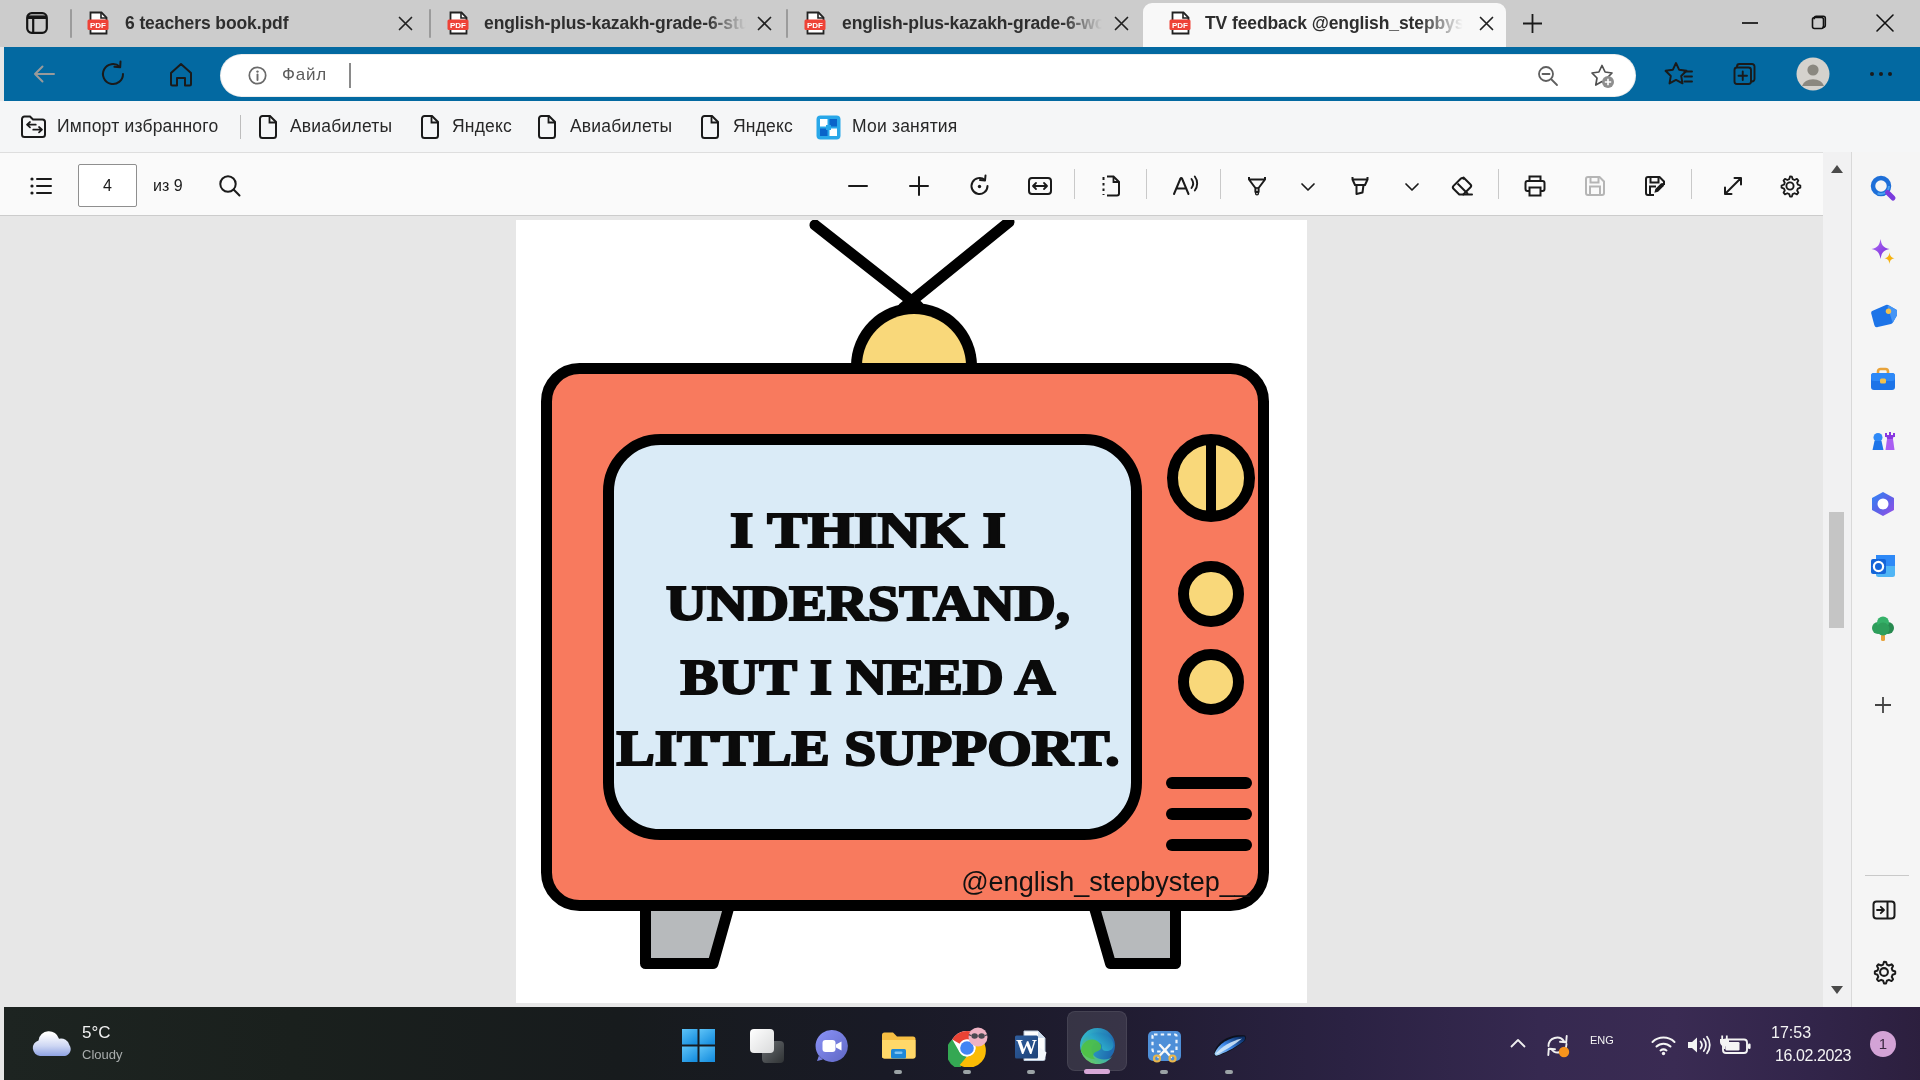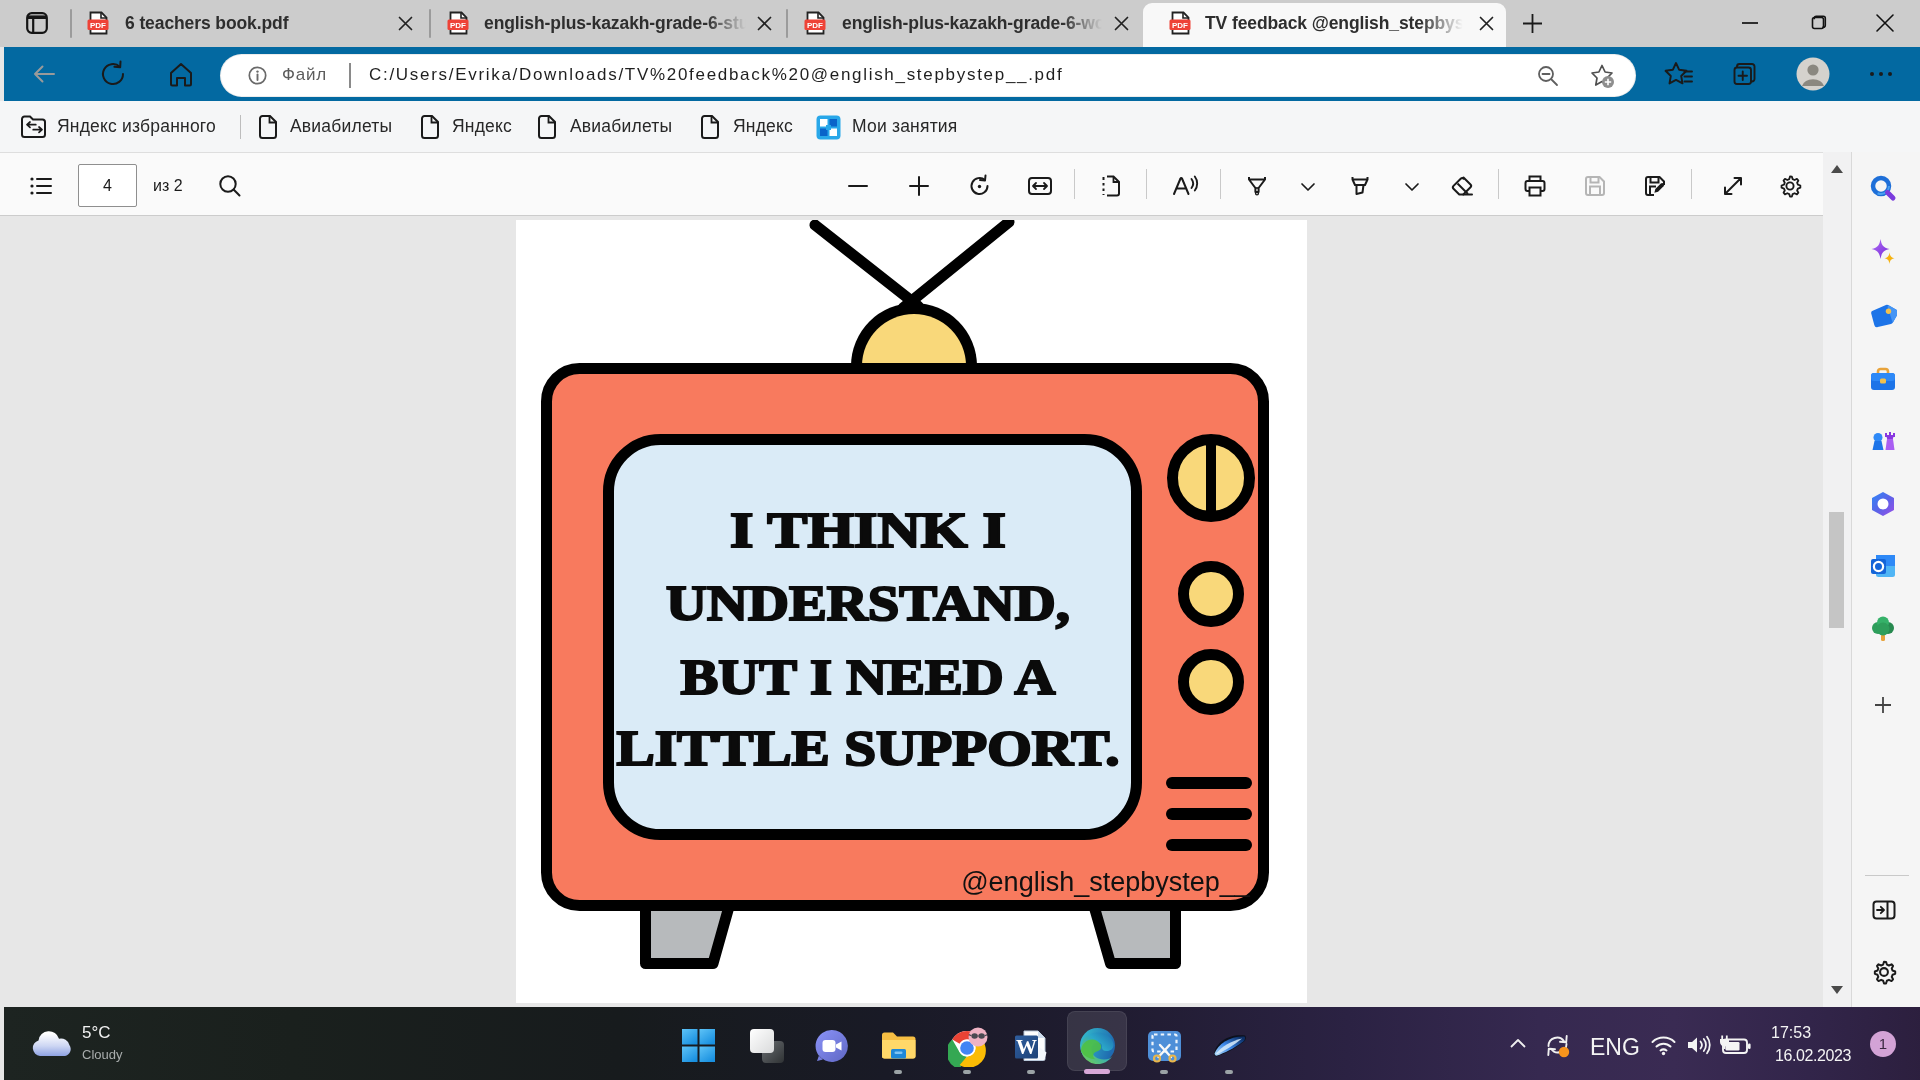--- a/index.html
+++ b/index.html
@@ -131,21 +131,20 @@
     <path d="M4 13 L14 4 L24 13 V24 a1.5 1.5 0 0 1 -1.5 1.5 H18 v-7.5 h-8 v7.5 H5.5 A1.5 1.5 0 0 1 4 24 Z" fill="none" stroke="#1a1a1a" stroke-width="2" stroke-linejoin="round"></path>
   </svg>
   <div class="abs" id="urlpill">
     <svg class="abs" style="left:27px;top:11px" width="19" height="19" viewBox="0 0 19 19">
       <circle cx="9.5" cy="9.5" r="8.2" fill="none" stroke="#6a6a6a" stroke-width="1.7"></circle>
       <path d="M9.5 8.5 V14" stroke="#6a6a6a" stroke-width="1.9" stroke-linecap="round"></path>
       <circle cx="9.5" cy="5.6" r="1.2" fill="#6a6a6a"></circle>
     </svg>
     <div class="abs urltext" style="left:61px;top:10px;color:#5c5c5c;letter-spacing:0.8px">Файл</div>
     <div class="abs" style="left:128px;top:8px;width:2px;height:25px;background:#8a8a8a"></div>
-    <div class="abs urltext" style="left:148px;top:10px;letter-spacing:1.7px">C:/Users/Evrika/Downloads/TV%20feedback%20@english_stepbystep__.pdf</div>
 
     <svg class="abs" style="left:1315px;top:9px" width="24" height="24" viewBox="0 0 24 24">
       <circle cx="10" cy="10" r="7" fill="none" stroke="#5f5f5f" stroke-width="1.8"></circle>
       <path d="M15.5 15.5 L21 21" stroke="#5f5f5f" stroke-width="1.8" stroke-linecap="round"></path>
       <path d="M6.5 10 H13.5" stroke="#5f5f5f" stroke-width="1.8" stroke-linecap="round"></path>
     </svg>
 
     <svg class="abs" style="left:1368px;top:8px" width="26" height="26" viewBox="0 0 26 26">
       <path d="M13 2.5 L16.1 9 L23 10 L18 15 L19.2 22 L13 18.6 L6.8 22 L8 15 L3 10 L9.9 9 Z" fill="none" stroke="#4f4f4f" stroke-width="1.7" stroke-linejoin="round"></path>
       <circle cx="19" cy="19" r="6" fill="#8e8e8e"></circle>
@@ -175,21 +174,21 @@
       <circle cx="15" cy="8" r="2" fill="#1a1a1a"></circle>
       <circle cx="24" cy="8" r="2" fill="#1a1a1a"></circle>
   </svg>
 </div>
 <div class="abs" id="favbar">
 
   <svg class="abs" style="left:20px;top:13px" width="29" height="26" viewBox="0 0 29 26">
     <path d="M2 5 a2.5 2.5 0 0 1 2.5 -2.5 h5.5 l3 3 h9.5 a2.5 2.5 0 0 1 2.5 2.5 v12.5 a2.5 2.5 0 0 1 -2.5 2.5 h-18 a2.5 2.5 0 0 1 -2.5 -2.5 z" fill="none" stroke="#1a1a1a" stroke-width="2"></path>
     <path d="M8.5 11.5 l-3 2.7 3 2.7 M5.8 14.2 h8.5 M17.5 16.5 l3 2.7 -3 2.7 M20.2 19.2 h-8.5" fill="none" stroke="#1a1a1a" stroke-width="1.7" stroke-linecap="round" stroke-linejoin="round" transform="translate(1.5,-3.5)"></path>
   </svg>
-  <div class="abs favtext" style="left:57px;top:15px">Яндекс избранного</div>
+  <div class="abs favtext" style="left:57px;top:15px">Импорт избранного</div>
   <div class="abs" style="left:240px;top:14px;width:1px;height:24px;background:#bdbdbd"></div>
   <svg class="abs" style="left:258px;top:14px" width="20" height="24" viewBox="0 0 20 24">
     <path d="M2 3.5 A2.5 2.5 0 0 1 4.5 1 H12 L18 7 V20.5 A2.5 2.5 0 0 1 15.5 23 H4.5 A2.5 2.5 0 0 1 2 20.5 Z" fill="none" stroke="#1a1a1a" stroke-width="2"></path>
     <path d="M11.5 1.5 V7.5 H17.5" fill="none" stroke="#1a1a1a" stroke-width="1.8"></path>
   </svg>
   <div class="abs favtext" style="left:290px;top:15px">Авиабилеты</div>
   <svg class="abs" style="left:420px;top:14px" width="20" height="24" viewBox="0 0 20 24">
     <path d="M2 3.5 A2.5 2.5 0 0 1 4.5 1 H12 L18 7 V20.5 A2.5 2.5 0 0 1 15.5 23 H4.5 A2.5 2.5 0 0 1 2 20.5 Z" fill="none" stroke="#1a1a1a" stroke-width="2"></path>
     <path d="M11.5 1.5 V7.5 H17.5" fill="none" stroke="#1a1a1a" stroke-width="1.8"></path>
   </svg>
@@ -217,21 +216,21 @@
 </div>
 <div class="abs" id="pdfbar">
 
   <svg class="abs" style="left:29px;top:21px" width="24" height="24" viewBox="0 0 24 24">
     <circle cx="3" cy="5" r="1.6" fill="#1a1a1a"></circle>
       <circle cx="3" cy="12" r="1.6" fill="#1a1a1a"></circle>
       <circle cx="3" cy="19" r="1.6" fill="#1a1a1a"></circle>
     <path d="M8 5 H22 M8 12 H22 M8 19 H22" stroke="#1a1a1a" stroke-width="2" stroke-linecap="round"></path>
   </svg>
   <div class="abs" style="left:78px;top:11px;width:59px;height:43px;background:#fff;border:1px solid #8f8f8f;border-radius:2px;text-align:center;line-height:41px;font-size:16px;color:#1a1a1a">4</div>
-  <div class="abs" style="left:153px;top:24px;font-size:16px;color:#1a1a1a">из 2</div>
+  <div class="abs" style="left:153px;top:24px;font-size:16px;color:#1a1a1a">из 9</div>
   <svg class="abs" style="left:218px;top:21px" width="24" height="24" viewBox="0 0 24 24">
     <circle cx="10" cy="10" r="7.7" fill="none" stroke="#1a1a1a" stroke-width="2"></circle>
     <path d="M15.8 15.8 L21.5 21.5" stroke="#1a1a1a" stroke-width="2" stroke-linecap="round"></path>
   </svg>
 
   <svg class="abs" style="left:846px;top:21px" width="24" height="24" viewBox="0 0 24 24">
     <path d="M3 12 H21" stroke="#1a1a1a" stroke-width="2" stroke-linecap="round"></path>
   </svg>
 
   <svg class="abs" style="left:907px;top:21px" width="24" height="24" viewBox="0 0 24 24">
@@ -578,21 +577,21 @@
 
   <svg class="abs" style="left:1504px;top:29px" width="20" height="16" viewBox="0 0 20 16">
     <path d="M3 11 L10 4 L17 11" fill="none" stroke="#eee" stroke-width="1.8" stroke-linejoin="round"></path>
   </svg>
   <svg class="abs" style="left:1540px;top:27px" width="28" height="25" viewBox="0 0 28 25">
     <path d="M4.5 12 a8.5 8.5 0 0 1 15.5 -4.7 M22.5 10 a8.5 8.5 0 0 1 -15.5 4.7" fill="none" stroke="#f0f0f0" stroke-width="1.9" stroke-linecap="round"></path>
     <path d="M22.7 2 L22.2 8.3 L16 7.8" fill="none" stroke="#f0f0f0" stroke-width="1.9" stroke-linejoin="round" stroke-linecap="round"></path>
     <path d="M4.3 21 L4.8 14.7 L11 15.2" fill="none" stroke="#f0f0f0" stroke-width="1.9" stroke-linejoin="round" stroke-linecap="round"></path>
     <circle cx="20" cy="18" r="5.2" fill="#f7941d"></circle>
   </svg>
-  <div class="abs" style="left:1586px;top:27px;font-size:23px;color:#f4f4f4">ENG</div>
+  <div class="abs" style="left:1586px;top:27px;font-size:11px;color:#f4f4f4">ENG</div>
   <svg class="abs" style="left:1646px;top:28px" width="27" height="21" viewBox="0 0 27 21">
     <path d="M2.5 7 a16 16 0 0 1 22 0" fill="none" stroke="#f4f4f4" stroke-width="2" stroke-linecap="round"></path>
     <path d="M6.5 11.5 a10 10 0 0 1 14 0" fill="none" stroke="#f4f4f4" stroke-width="2" stroke-linecap="round"></path>
     <path d="M10.5 15.5 a5 5 0 0 1 6 0" fill="none" stroke="#f4f4f4" stroke-width="2" stroke-linecap="round"></path>
     <circle cx="13.5" cy="18.5" r="1.7" fill="#f4f4f4"></circle>
   </svg>
   <svg class="abs" style="left:1681px;top:27px" width="27" height="22" viewBox="0 0 27 22">
     <path d="M3 8 H7 L12 3.5 V18.5 L7 14 H3 Z" fill="#f4f4f4"></path>
     <path d="M15.5 7.5 a5.5 5.5 0 0 1 0 7 M18.8 5 a9.5 9.5 0 0 1 0 12 M22 2.8 a13.5 13.5 0 0 1 0 16.4" fill="none" stroke="#f4f4f4" stroke-width="1.8" stroke-linecap="round"></path>
   </svg>

